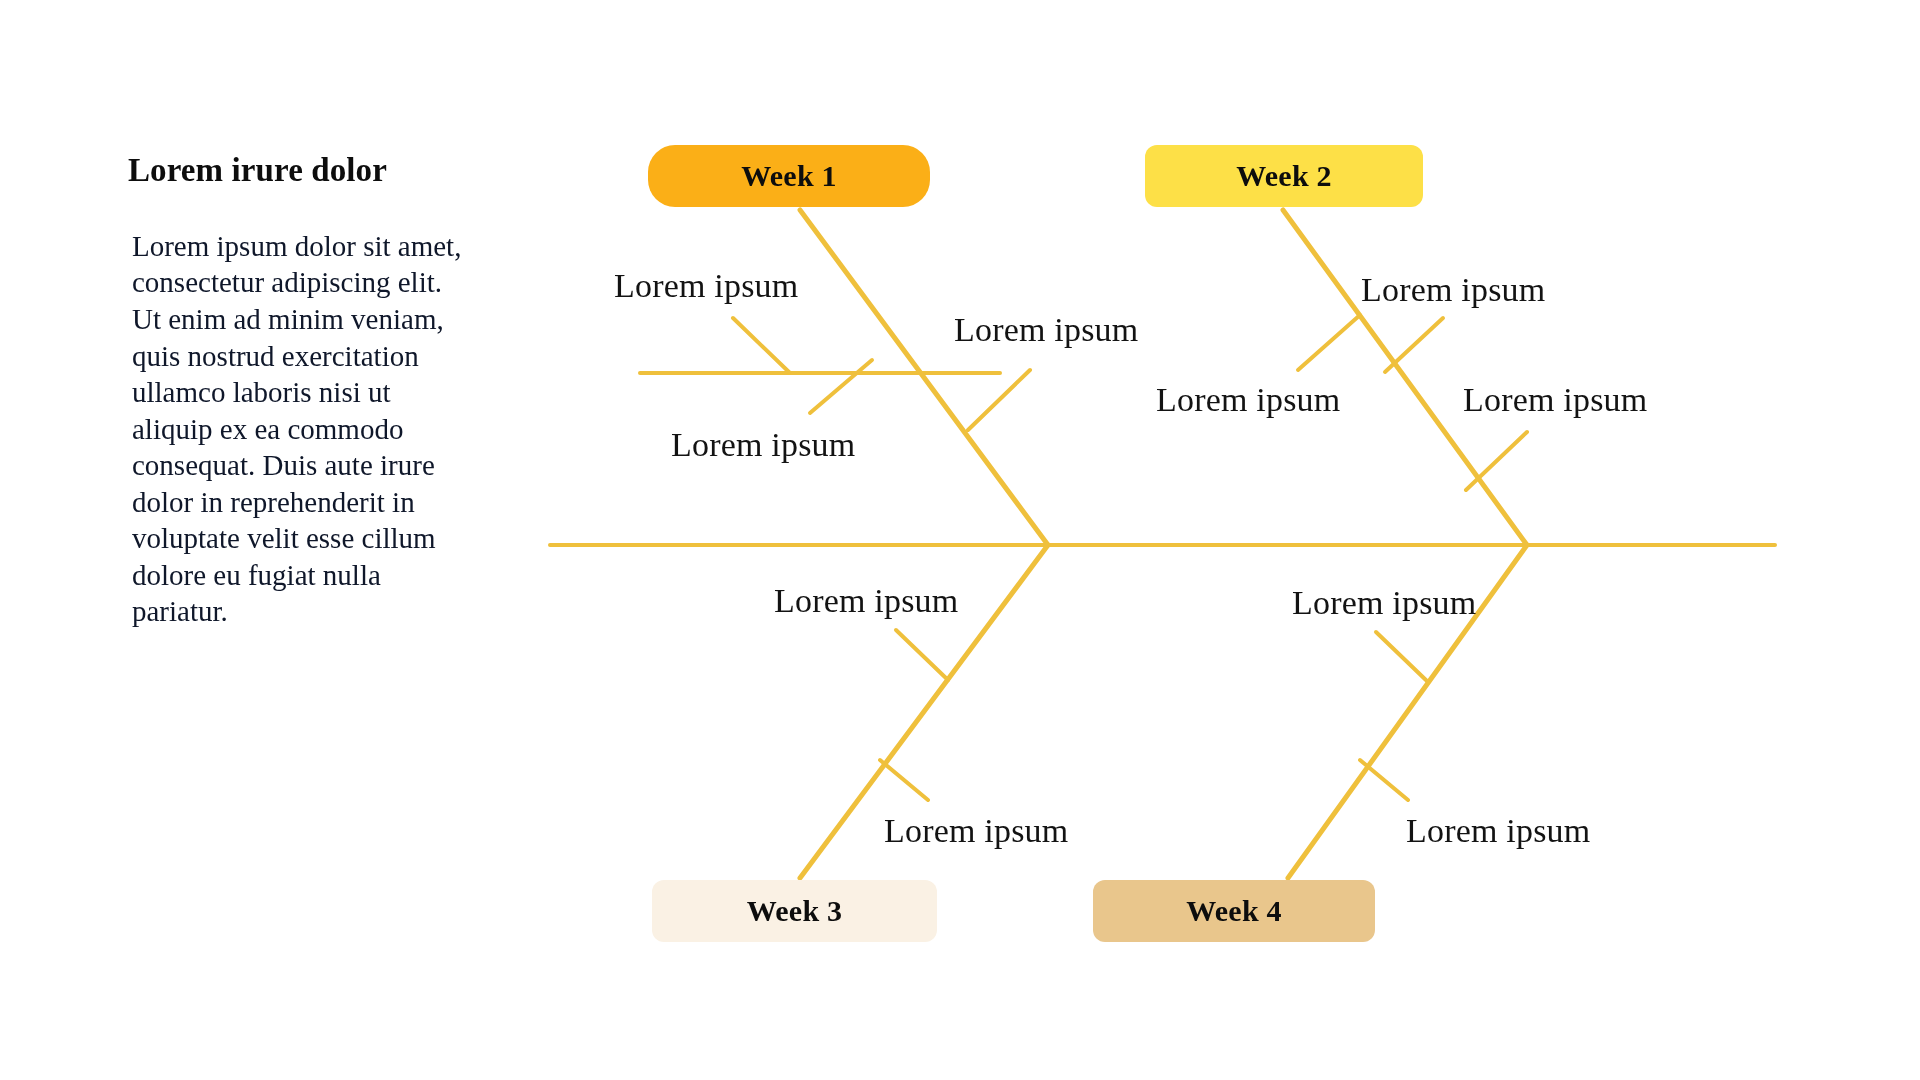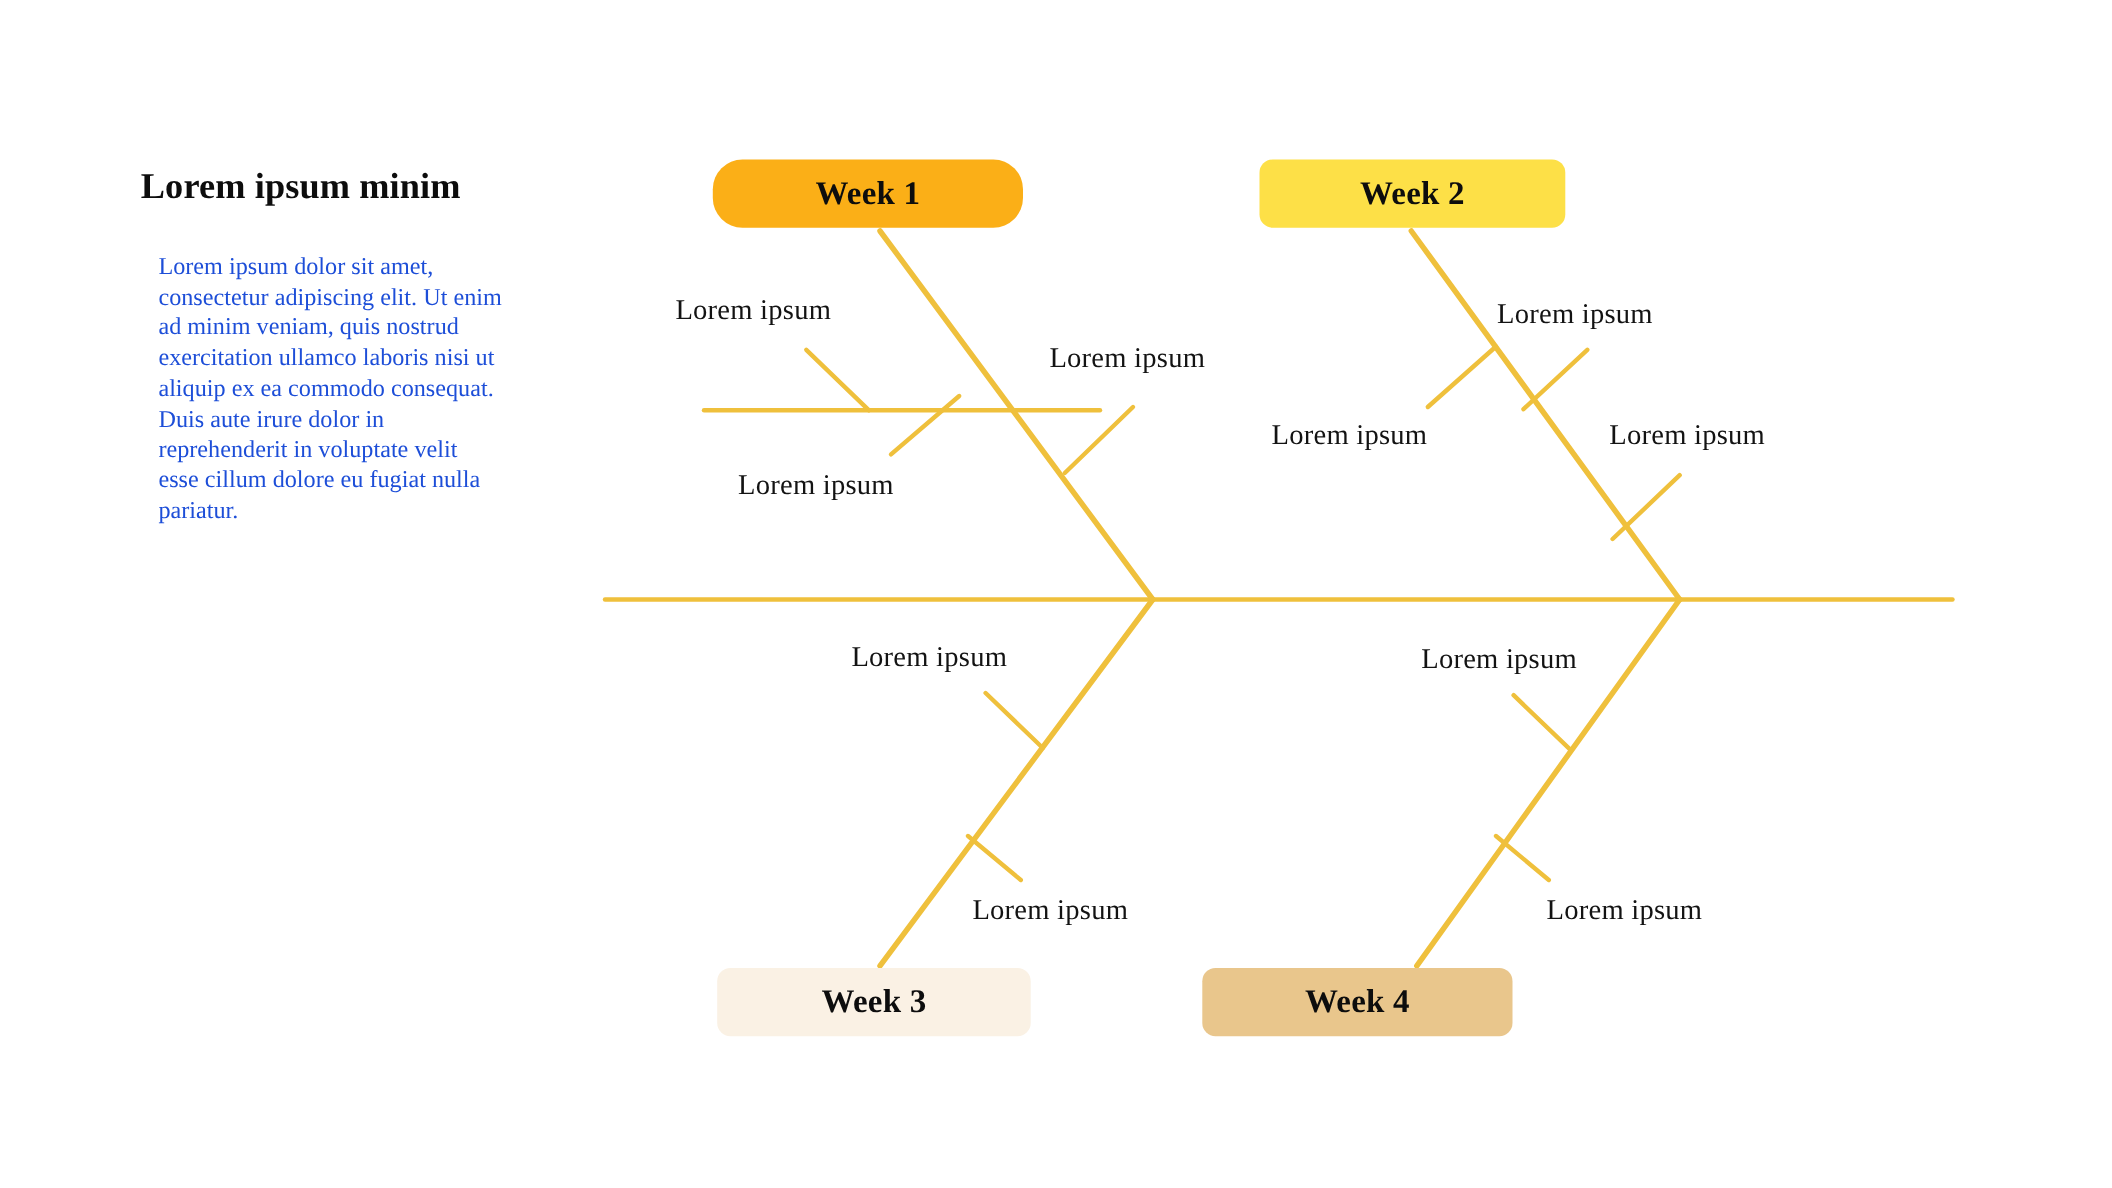--- a/index.html
+++ b/index.html
@@ -25,24 +25,24 @@
   }
   #panel-heading {
     font-size: 33px;
     font-weight: 700;
     letter-spacing: 0.1px;
     margin: 0 0 38px 0;
     line-height: 1.15;
     color: #0d0d0d;
   }
   #panel-body {
-    font-size: 22px;
+    font-size: 29px;
     line-height: 1.26;
-    margin: 16px;
-    color: #1d4ed8;
+    margin: 4px;
+    color: #0f172a;
     font-weight: 400;
   }
 
   
   #fishbone-canvas {
     position: absolute;
     left: 0;
     top: 0;
     width: 1920px;
     height: 1080px;
@@ -79,21 +79,21 @@
   }
   #box-week-4 {
     left: 1093px; top: 880px;
     width: 282px; height: 62px;
     background: #E9C68C;
   }
 
   
   .cause-label {
     position: absolute;
-    font-size: 26px;
+    font-size: 34px;
     font-weight: 400;
     color: #131313;
     white-space: nowrap;
     letter-spacing: 0.2px;
   }
 
   
   #label-w1-a { left: 614px;  top: 267px; }
   #label-w1-b { left: 671px;  top: 426px; }
   #label-w1-c { left: 954px;  top: 311px; }
@@ -105,21 +105,21 @@
   #label-w3-a { left: 774px;  top: 582px; }
   #label-w3-b { left: 884px;  top: 812px; }
   
   #label-w4-a { left: 1292px; top: 584px; }
   #label-w4-b { left: 1406px; top: 812px; }
 </style>
 </head>
 <body>
 
 <div id="text-panel">
-  <h1 id="panel-heading">Lorem ipsum minim</h1>
+  <h1 id="panel-heading">Lorem irure dolor</h1>
   <p id="panel-body">Lorem ipsum dolor sit amet, consectetur adipiscing elit. Ut enim ad minim veniam, quis nostrud exercitation ullamco laboris nisi ut aliquip ex ea commodo consequat. Duis aute irure dolor in reprehenderit in voluptate velit esse cillum dolore eu fugiat nulla pariatur.</p>
 </div>
 
 <svg id="fishbone-canvas" viewBox="0 0 1920 1080">
 
   <g stroke="#EFC03C" stroke-linecap="round" fill="none">
 
     <line x1="550" y1="545" x2="1775" y2="545" stroke-width="4"></line>
 
     <line x1="800" y1="210" x2="1048" y2="545" stroke-width="5"></line>

